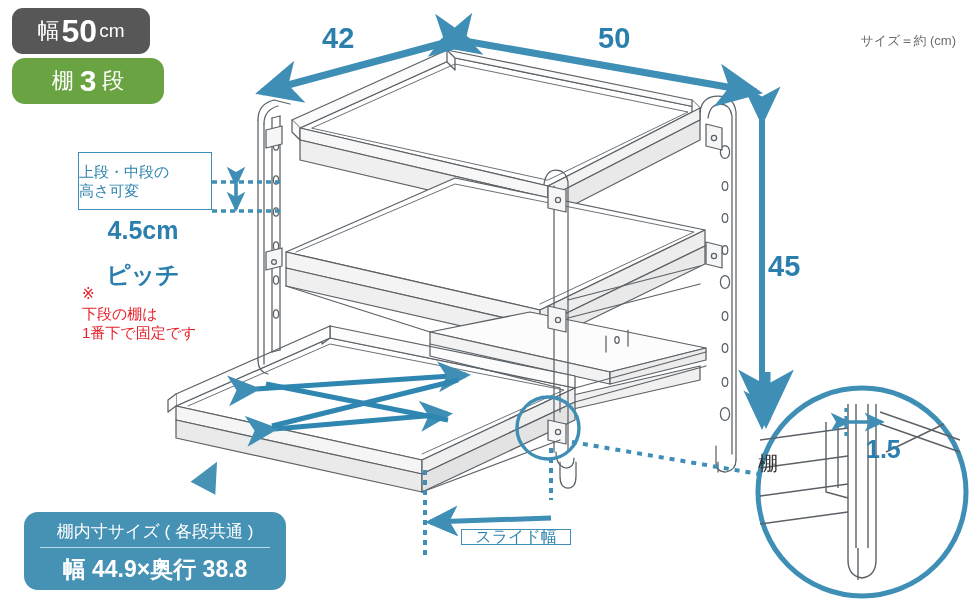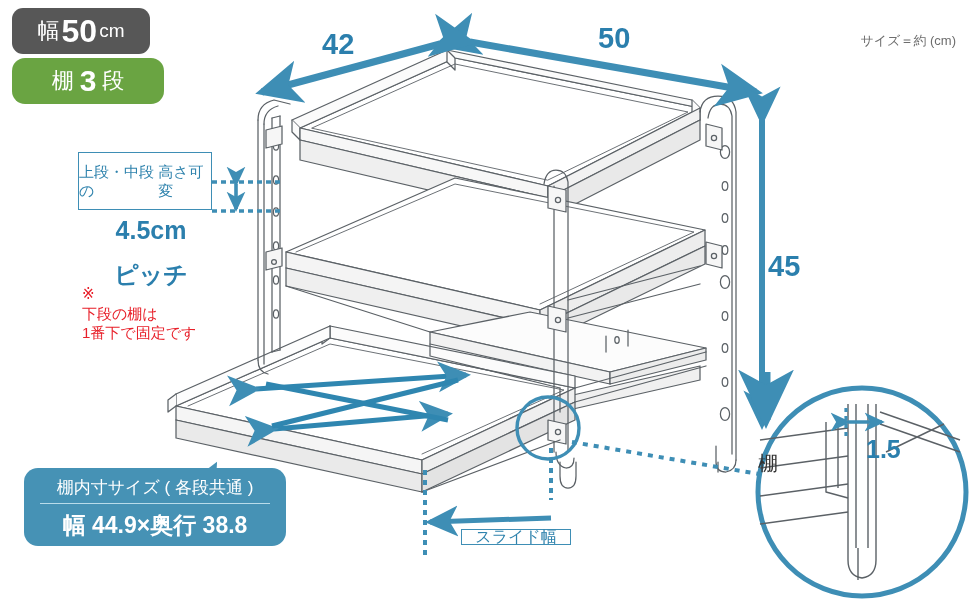--- a/index.html
+++ b/index.html
@@ -25,38 +25,38 @@
 
   
   #size-note{
     position:absolute;right:14px;top:32px;font-size:13px;color:#6d6d6d;white-space:nowrap;
   }
 
   
   #adj-box{
     position:absolute;left:78px;top:152px;width:134px;height:58px;
     border:1.6px solid #3e8eb5;box-sizing:border-box;
-    display:flex;flex-direction:row;align-items:center;justify-content:center;
+    display:flex;flex-direction:column;justify-content:center;
     color:#2f83ad;font-size:15px;line-height:1.28;
   }
   #pitch-text{
-    position:absolute;left:84px;top:216px;width:134px;text-align:center;
+    position:absolute;left:76px;top:216px;width:134px;text-align:center;
     color:#2b7fad;font-weight:bold;line-height:1.16;
   }
   #pitch-text .l1{font-size:25px;display:block;}
   #pitch-text .l2{font-size:24px;display:block;margin-top:16px;}
   #red-note{
     position:absolute;left:82px;top:284px;width:150px;
     color:#e8202a;font-size:15px;line-height:1.30;
   }
   #red-note .ast{display:block;font-size:15px;}
 
   
   #inner-callout{
-    position:absolute;left:24px;top:468px;width:262px;height:78px;
+    position:absolute;left:24px;top:512px;width:262px;height:78px;
     background:#4692b5;border-radius:14px;color:#fff;box-sizing:border-box;
     padding:6px 10px 8px 10px;
   }
   #inner-callout .ic-title{
     font-size:17px;text-align:center;padding-bottom:4px;
     border-bottom:1.6px solid #b9dcea;margin:2px 6px 0 6px;
   }
   #inner-callout .ic-main{
     font-size:23px;font-weight:bold;text-align:center;padding-top:6px;white-space:nowrap;
   }
@@ -73,21 +73,21 @@
     display:flex;align-items:center;justify-content:center;
     color:#2f83ad;font-size:16px;
   }
   #slide-val{
     position:absolute;left:461px;top:560px;width:110px;text-align:center;
     color:#2b7fad;font-size:26px;font-weight:bold;
   }
 
   
   .dim{position:absolute;color:#2b7fad;font-weight:bold;}
-  #dim-42{left:322px;top:28px;font-size:29px;}
+  #dim-42{left:322px;top:22px;font-size:29px;}
   #dim-50{left:598px;top:22px;font-size:29px;}
   #dim-45{left:768px;top:250px;font-size:29px;}
   #dim-15{left:866px;top:435px;font-size:25px;}
   #label-tana{left:758px;top:450px;font-size:20px;color:#333;font-weight:normal;}
 </style>
 </head>
 <body>
 
 <div id="stage">
 

